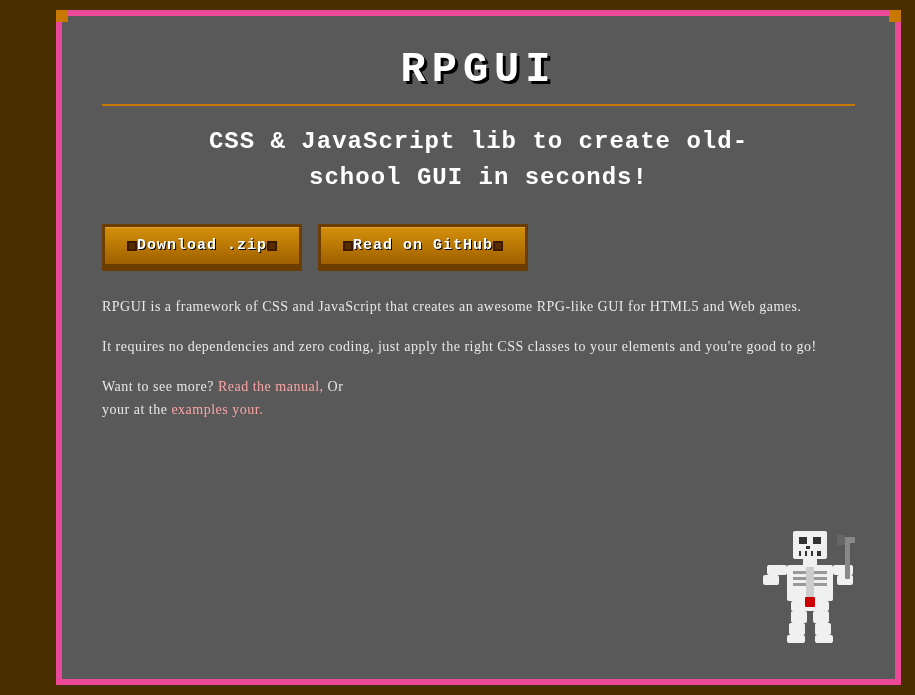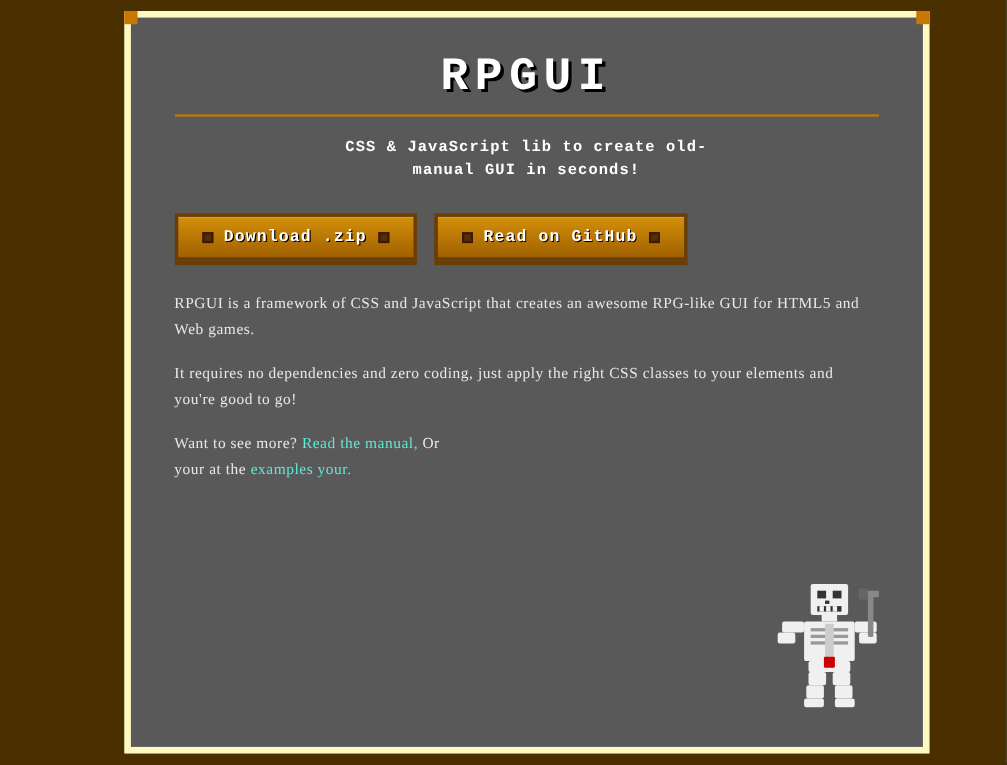--- a/index.html
+++ b/index.html
@@ -13,24 +13,24 @@
       height: 695px;
       background-color: #4a3000;
       display: flex;
       align-items: center;
       justify-content: center;
       font-family: 'Courier New', Courier, monospace;
       overflow: hidden;
     }
 
     .outer-border {
-      width: 732px;
+      width: 845px;
       height: 675px;
       background-color: #595959;
-      border: 6px solid #fef9c3;
+      border: 6px solid #ec4899;
       position: relative;
       padding: 0;
       margin-left: 42px;
     }
 
     
     .outer-border::before,
     .outer-border::after {
       content: '';
       position: absolute;
@@ -68,21 +68,21 @@
     }
 
     .title-divider {
       border: none;
       border-top: 2px solid #c87800;
       margin: 10px 0 18px 0;
     }
 
     .subtitle {
       text-align: center;
-      font-size: 14px;
+      font-size: 24px;
       color: #ffffff;
       font-family: 'Courier New', Courier, monospace;
       font-weight: bold;
       letter-spacing: 1px;
       line-height: 1.5;
       margin-bottom: 28px;
     }
 
     .buttons-row {
       display: flex;
@@ -98,21 +98,20 @@
       font-family: 'Courier New', Courier, monospace;
       font-size: 15px;
       font-weight: bold;
       padding: 10px 22px;
       cursor: pointer;
       position: relative;
       letter-spacing: 1px;
       text-shadow: 1px 1px 0 #000;
       display: flex;
       align-items: center;
-      gap: 10px;
       outline: none;
       box-shadow: 0 4px 0 #6b3d00, inset 0 1px 0 rgba(255,255,255,0.2);
       min-width: 180px;
       justify-content: center;
     }
 
     .btn-dot {
       width: 10px;
       height: 10px;
       background: #5a2d00;
@@ -128,21 +127,21 @@
       line-height: 1.7;
       letter-spacing: 0.5px;
       margin-bottom: 0;
     }
 
     .description p {
       margin-bottom: 16px;
     }
 
     .description .link-text {
-      color: #5eead4;
+      color: #fca5a5;
       text-decoration: none;
       cursor: pointer;
     }
 
     
     .skeleton-container {
       position: absolute;
       bottom: 20px;
       right: 30px;
       width: 110px;
@@ -158,21 +157,21 @@
 <body>
 
 <div class="outer-border">
   <div class="inner-content">
 
     <h1 class="page-title">RPGUI</h1>
     <hr class="title-divider">
 
     <div class="subtitle">
       <span>CSS &amp; JavaScript lib to create old-</span><br>
-      <span>manual GUI in seconds!</span>
+      <span>school GUI in seconds!</span>
     </div>
 
     <div class="buttons-row">
       <button class="rpg-button">
         <span class="btn-dot"></span>
         <span>Download .zip</span>
         <span class="btn-dot"></span>
       </button>
       <button class="rpg-button">
         <span class="btn-dot"></span>

